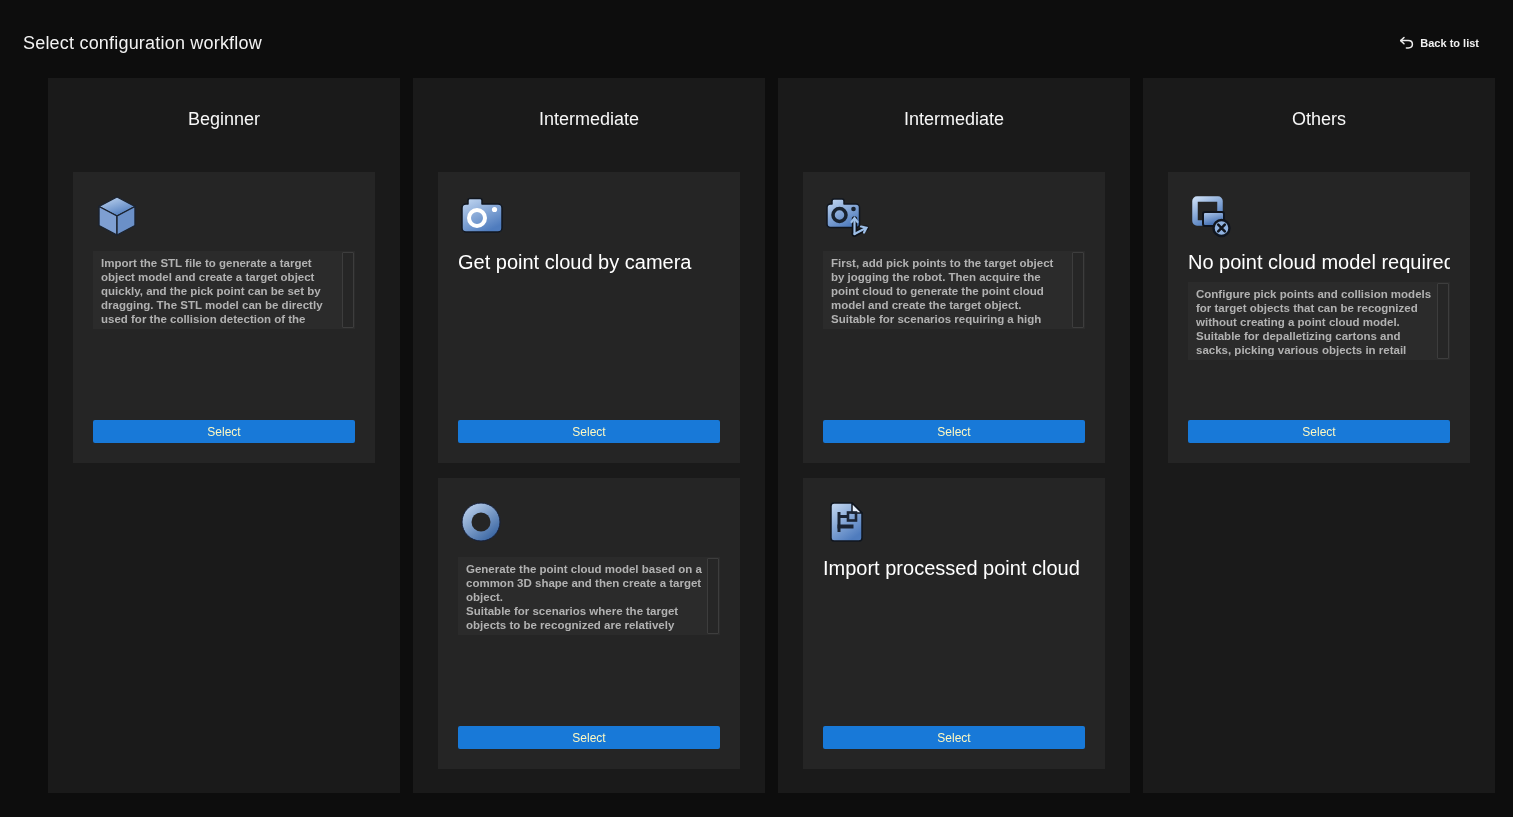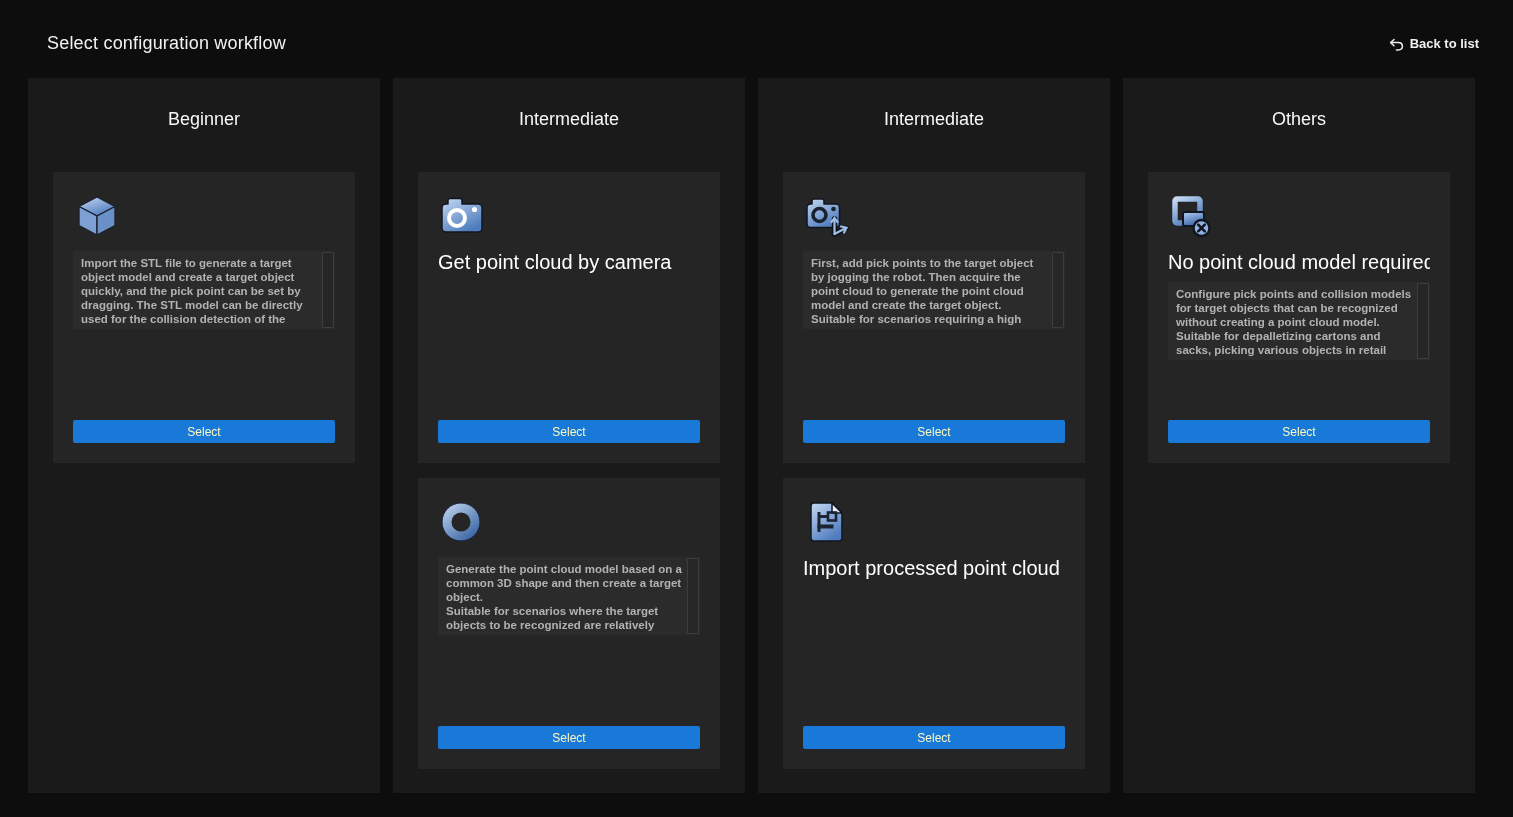--- a/index.html
+++ b/index.html
@@ -4,31 +4,31 @@
 <style>
   html,body{margin:0;padding:0;}
   body{
     width:1513px;height:817px;
     background:#0d0d0d;
     font-family:"Liberation Sans","DejaVu Sans",sans-serif;
     position:relative;overflow:hidden;
     -webkit-font-smoothing:antialiased;
   }
   .page-title{
-    position:absolute;left:47px;top:33px;
+    position:absolute;left:23px;top:33px;
     font-size:18px;color:#f2f2f2;letter-spacing:.2px;
   }
   .back-btn{
     position:absolute;right:34px;top:36px;
-    display:flex;align-items:flex-end;gap:6px;
-    color:#f0f0f0;font-size:13px;font-weight:700;cursor:pointer;
+    display:flex;align-items:center;gap:6px;
+    color:#f0f0f0;font-size:11px;font-weight:700;cursor:pointer;
   }
   .back-btn svg{display:block;}
   .columns{
-    position:absolute;left:28px;top:78px;width:1447px;height:715px;
+    position:absolute;left:48px;top:78px;width:1447px;height:715px;
     display:flex;gap:13px;
   }
   .column{
     flex:1;background:#1a1a1a;
     display:flex;flex-direction:column;min-width:0;
   }
   .column-title{
     margin-top:28px;height:26px;line-height:26px;
     text-align:center;font-size:18px;color:#f7f7f7;
   }

